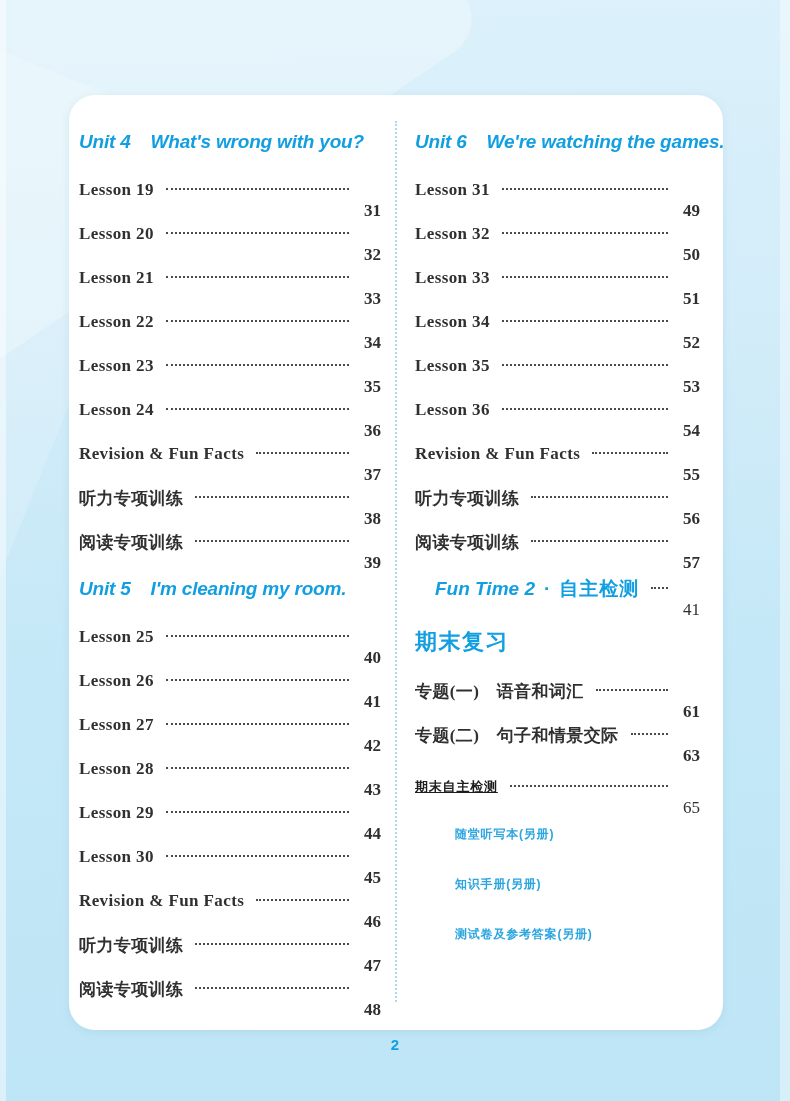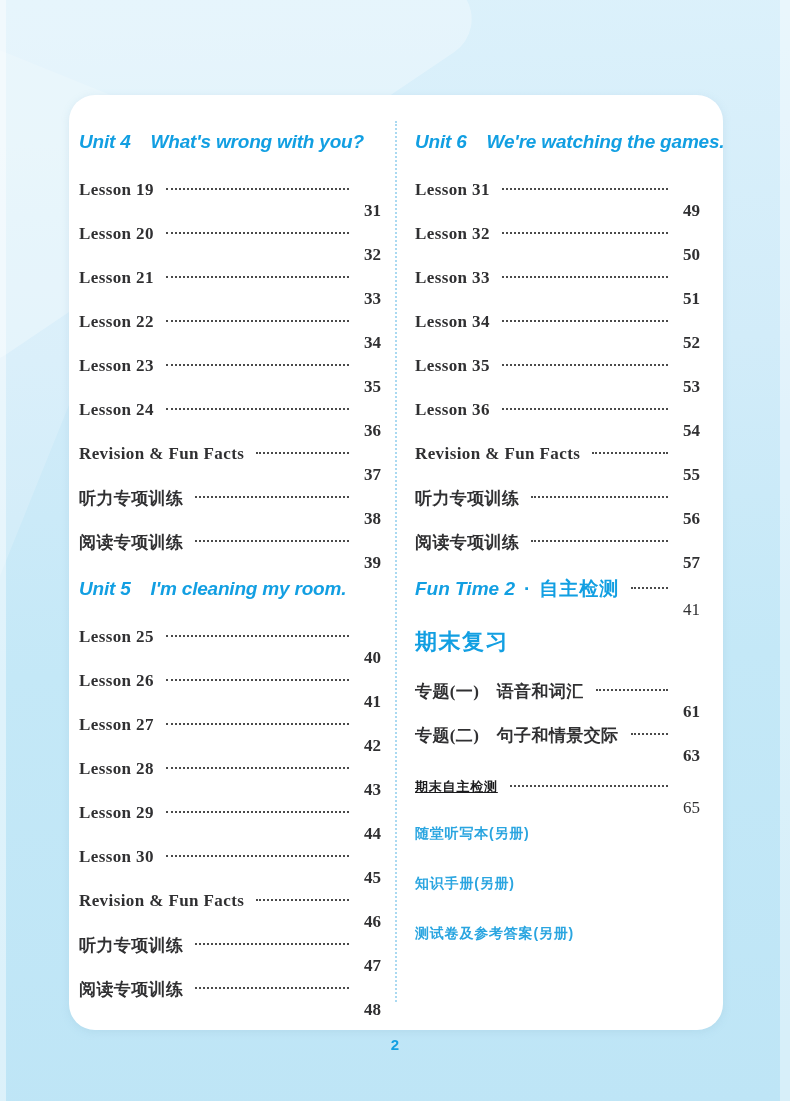--- a/index.html
+++ b/index.html
@@ -55,32 +55,32 @@
     letter-spacing:-0.2px;white-space:nowrap;
   }
   .heading .u-label{margin-right:20px;}
 
   .entry{font-family:"Liberation Serif",serif;color:var(--ink);font-size:17px;font-weight:bold;}
   .e-label{white-space:nowrap;letter-spacing:0.4px;}
   .leader{flex:1;height:0;border-bottom:2px dotted var(--leader);margin:0 10px 0 12px;position:relative;top:-1px;}
   .e-page{min-width:22px;text-align:right;font-family:"Liberation Serif",serif;font-size:17px;color:var(--ink);margin-top:42px;}
 
   .funtime{margin-top:3px;}
-  .ft-en{color:var(--accent);font-style:italic;font-weight:bold;font-size:19px;white-space:nowrap;}
+  .ft-en{color:var(--accent);font-style:italic;font-weight:bold;font-size:19px;white-space:nowrap;margin-left:20px;}
   .ft-sep{color:var(--accent);font-weight:bold;font-size:19px;margin:0 9px;}
   .ft-zh{color:var(--accent);font-weight:bold;font-size:19px;letter-spacing:1px;white-space:nowrap;}
 
   .section{height:50px;margin:6px 0 2px;}
   .s-label{color:var(--accent);font-weight:bold;font-size:22px;letter-spacing:1.5px;}
 
   .bold{margin-top:8px;}
   .b-label{color:#1c1c1e;font-weight:bold;font-size:13px;letter-spacing:0.8px;white-space:nowrap;text-decoration:underline;}
 
   .blue{height:50px;}
-  .bl-label{color:var(--accent2);font-weight:bold;font-size:14px;letter-spacing:0.8px;}
+  .bl-label{color:var(--accent2);font-weight:bold;font-size:12px;letter-spacing:0.8px;margin-left:40px;}
 
   .page-num{
     position:absolute;top:1036px;left:0;width:790px;text-align:center;
     color:var(--accent);font-weight:bold;font-size:15px;
   }
 </style>
 </head>
 <body>
 
 <div class="band1"></div>

